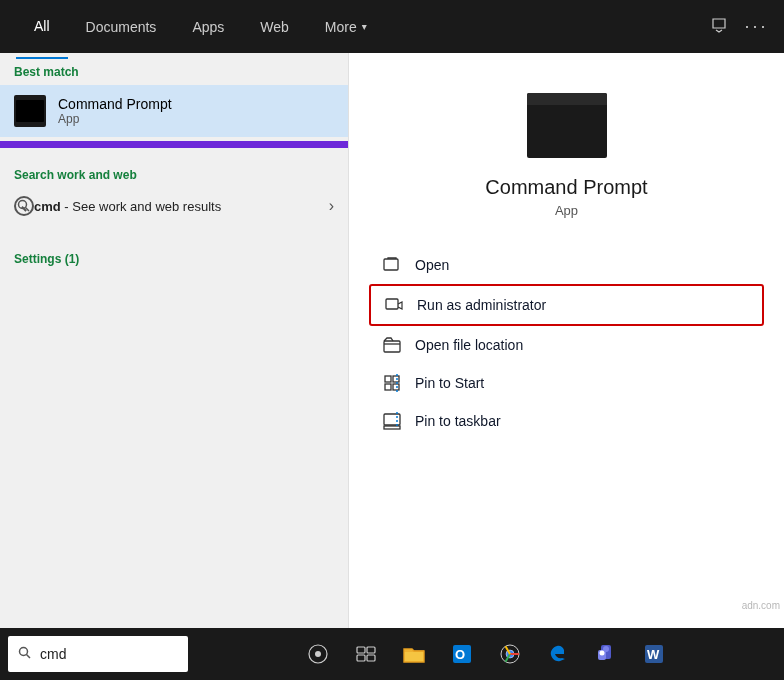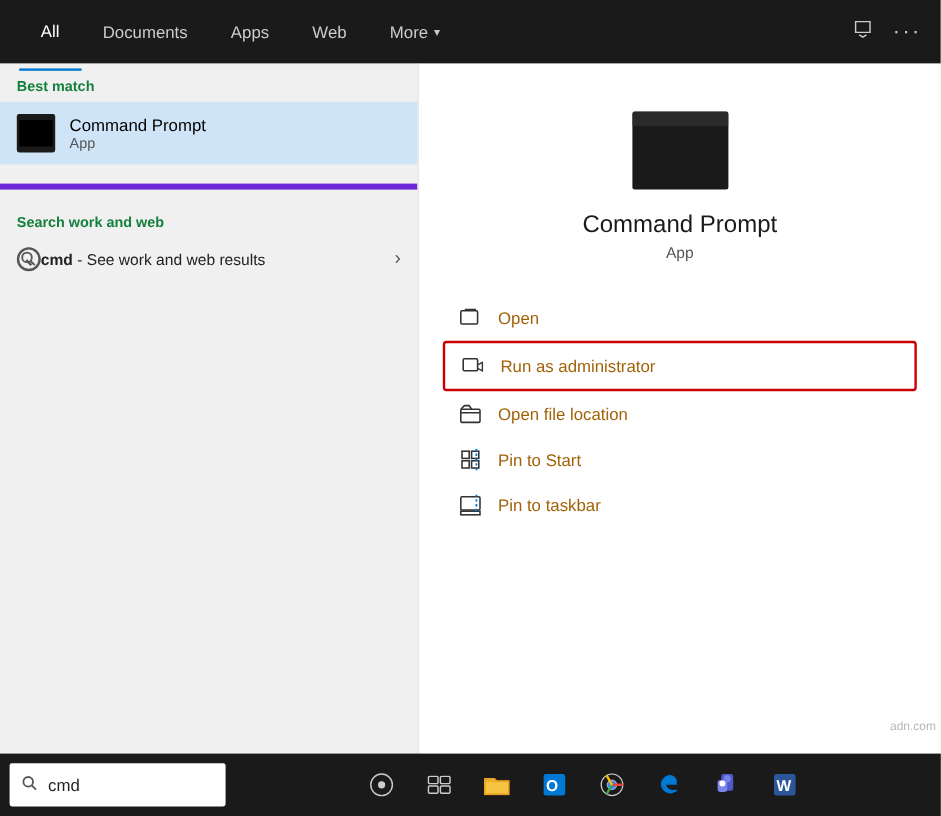--- a/index.html
+++ b/index.html
@@ -97,22 +97,22 @@
       background: #000;
       border-radius: 1px;
     }
     .result-text { display: flex; flex-direction: column; }
     .result-title { font-size: 14px; color: #000; font-weight: 500; }
     .result-subtitle { font-size: 12px; color: #555; }
 
     
     .search-web-section {
       padding: 8px 0;
-      border-top: 5px solid #6d28d9;
-      margin-top: 16px;
+      border-top: 7px solid #6d28d9;
+      margin-top: 4px;
     }
     .search-web-item {
       display: flex;
       align-items: center;
       padding: 8px 14px;
       cursor: pointer;
     }
     .search-icon-circle {
       width: 20px;
       height: 20px;
@@ -196,21 +196,21 @@
       border-radius: 3px;
     }
     .action-icon {
       width: 18px;
       height: 18px;
       flex-shrink: 0;
       display: flex;
       align-items: center;
       justify-content: center;
     }
-    .action-label { font-size: 14px; color: #a16207; }
+    .action-label { font-size: 14px; color: #0f172a; }
 
     
     .taskbar {
       position: absolute;
       bottom: 0;
       left: 0;
       right: 0;
       height: 52px;
       background: #1a1a1a;
       display: flex;
@@ -316,20 +316,23 @@
             <line x1="8.5" y1="8.5" x2="12" y2="12" stroke="#555" stroke-width="1.5"></line>
           </svg>
         </div>
         <span class="search-web-text">
           <strong>cmd</strong><span> - See work and web results</span>
         </span>
         <span class="search-web-arrow">›</span>
       </div>
     </div>
 
+    <div class="settings-section">
+      <div class="section-label">Settings (1)</div>
+    </div>
 
   </div>
 
   <div class="right-panel">
     <div class="app-preview-icon"></div>
     <div class="app-name">Command Prompt</div>
     <div class="app-type">App</div>
 
     <div class="action-list">
 

